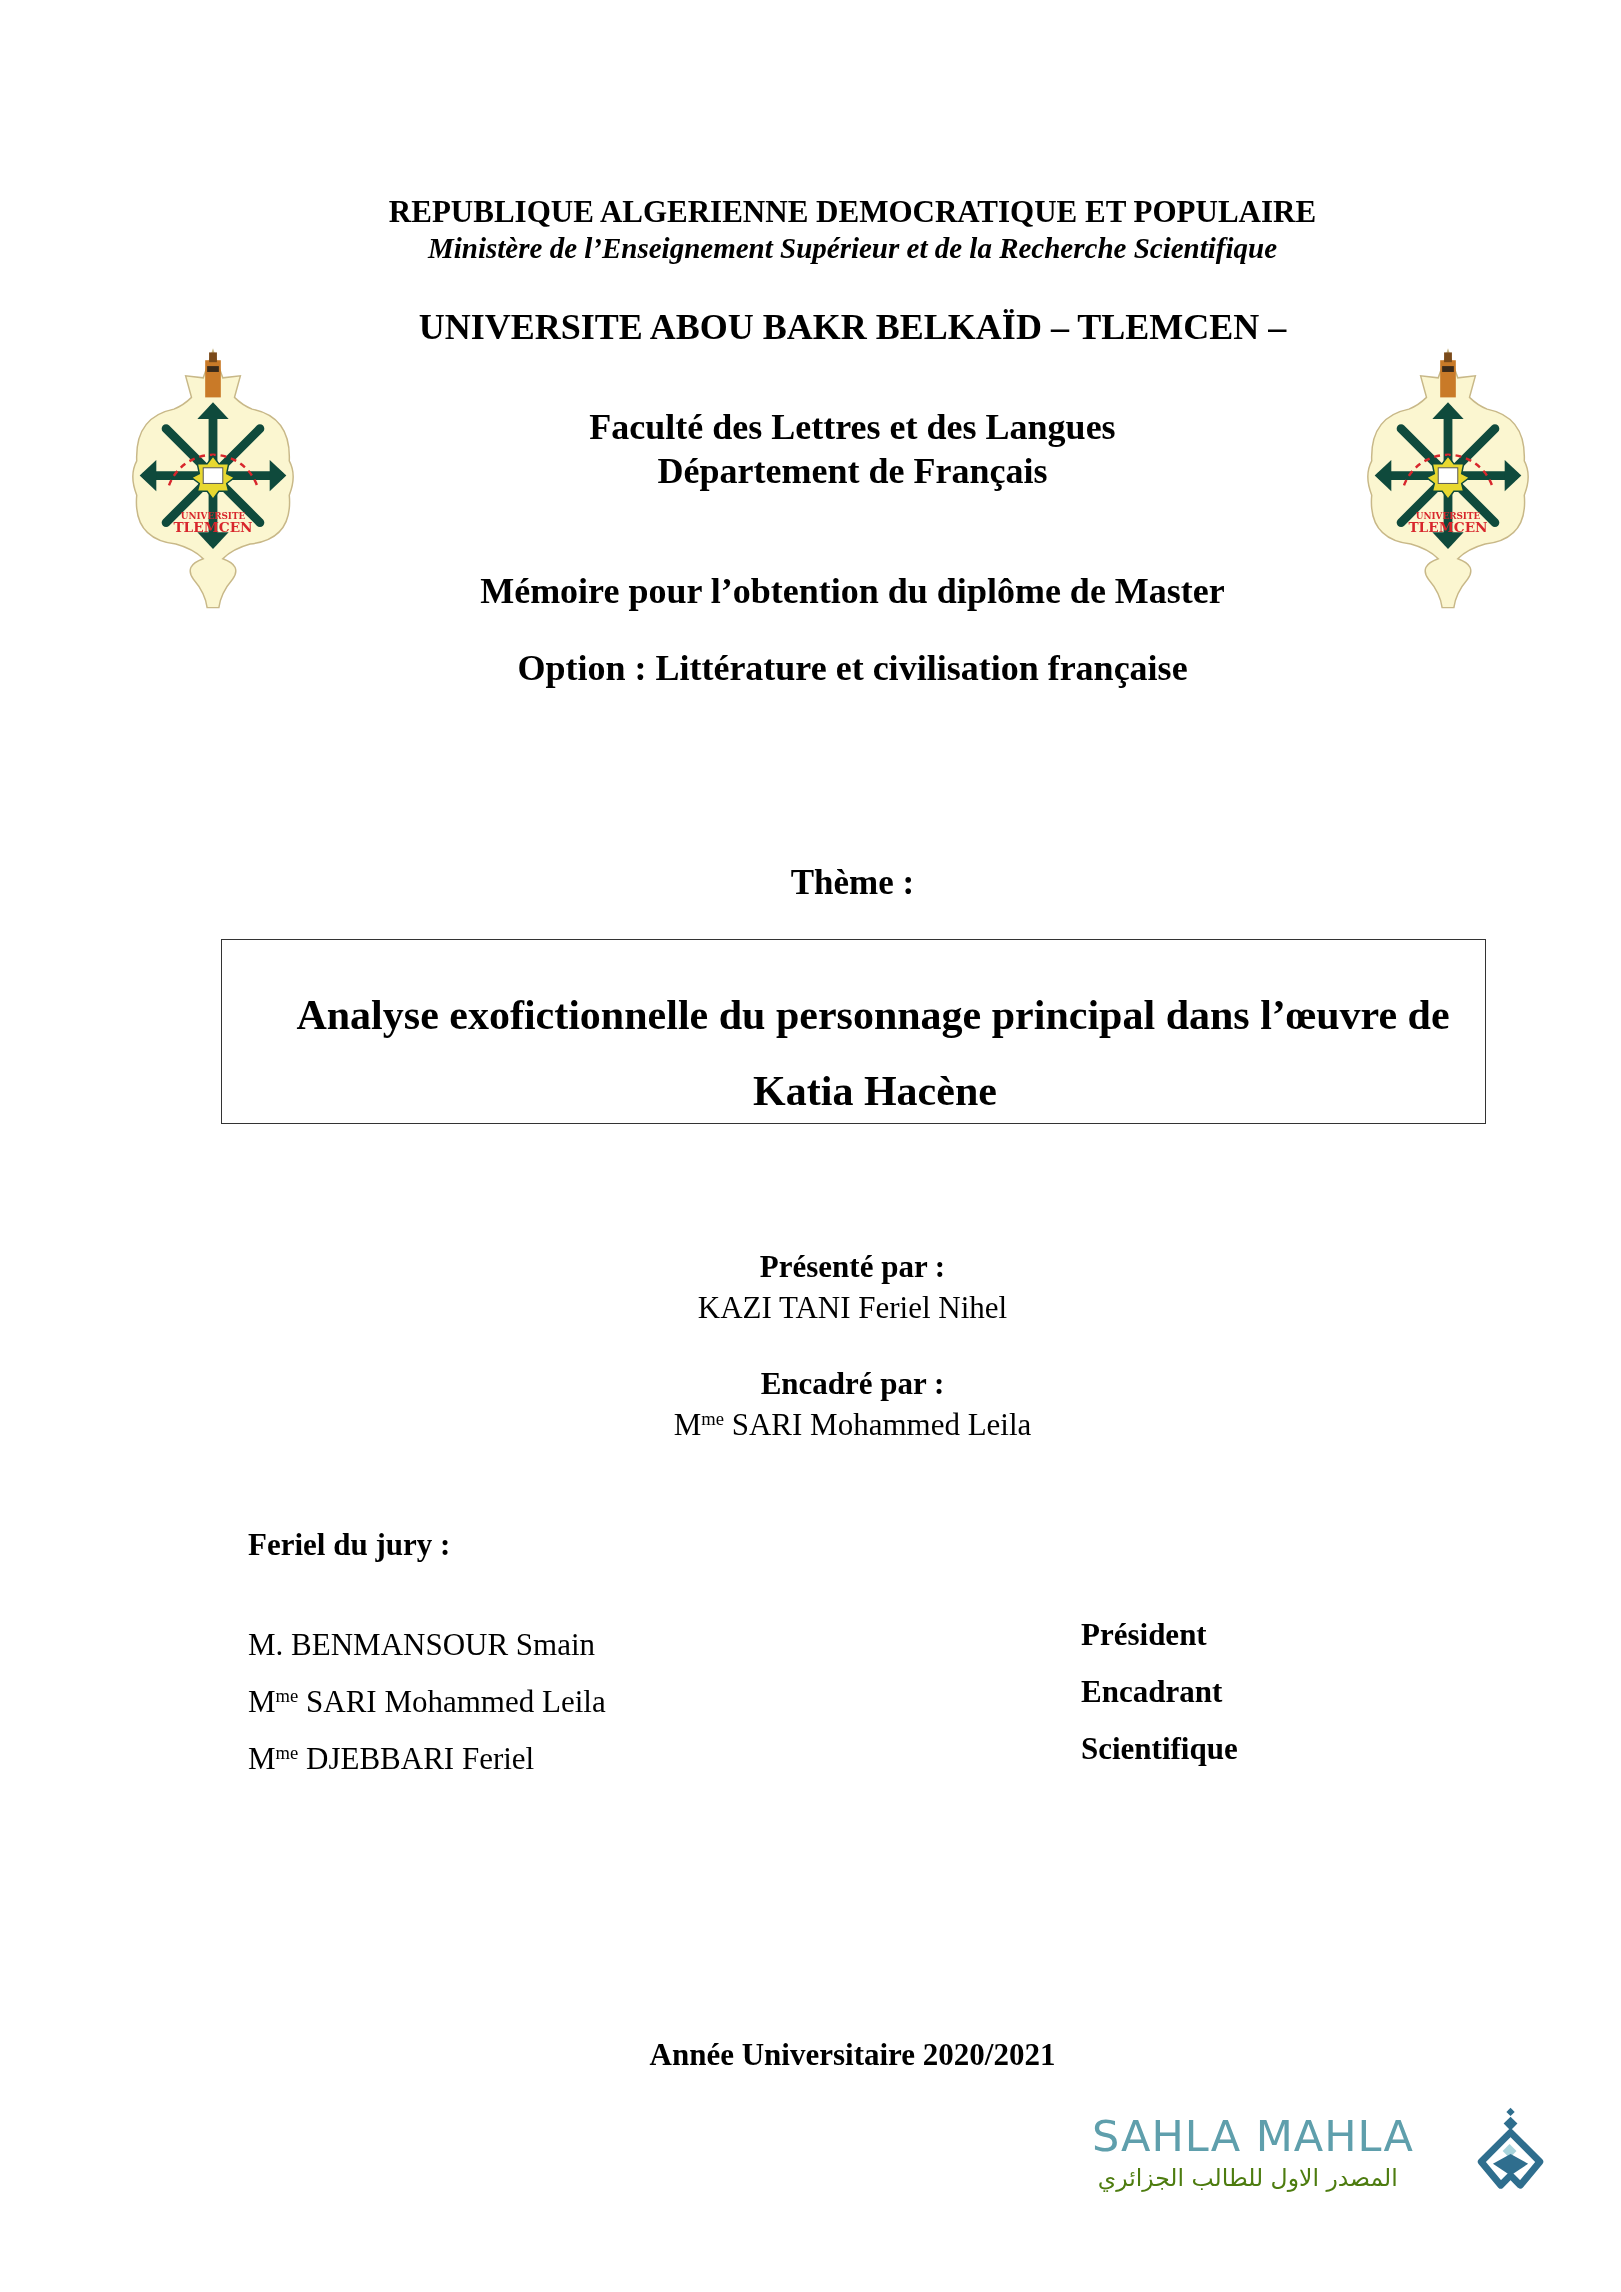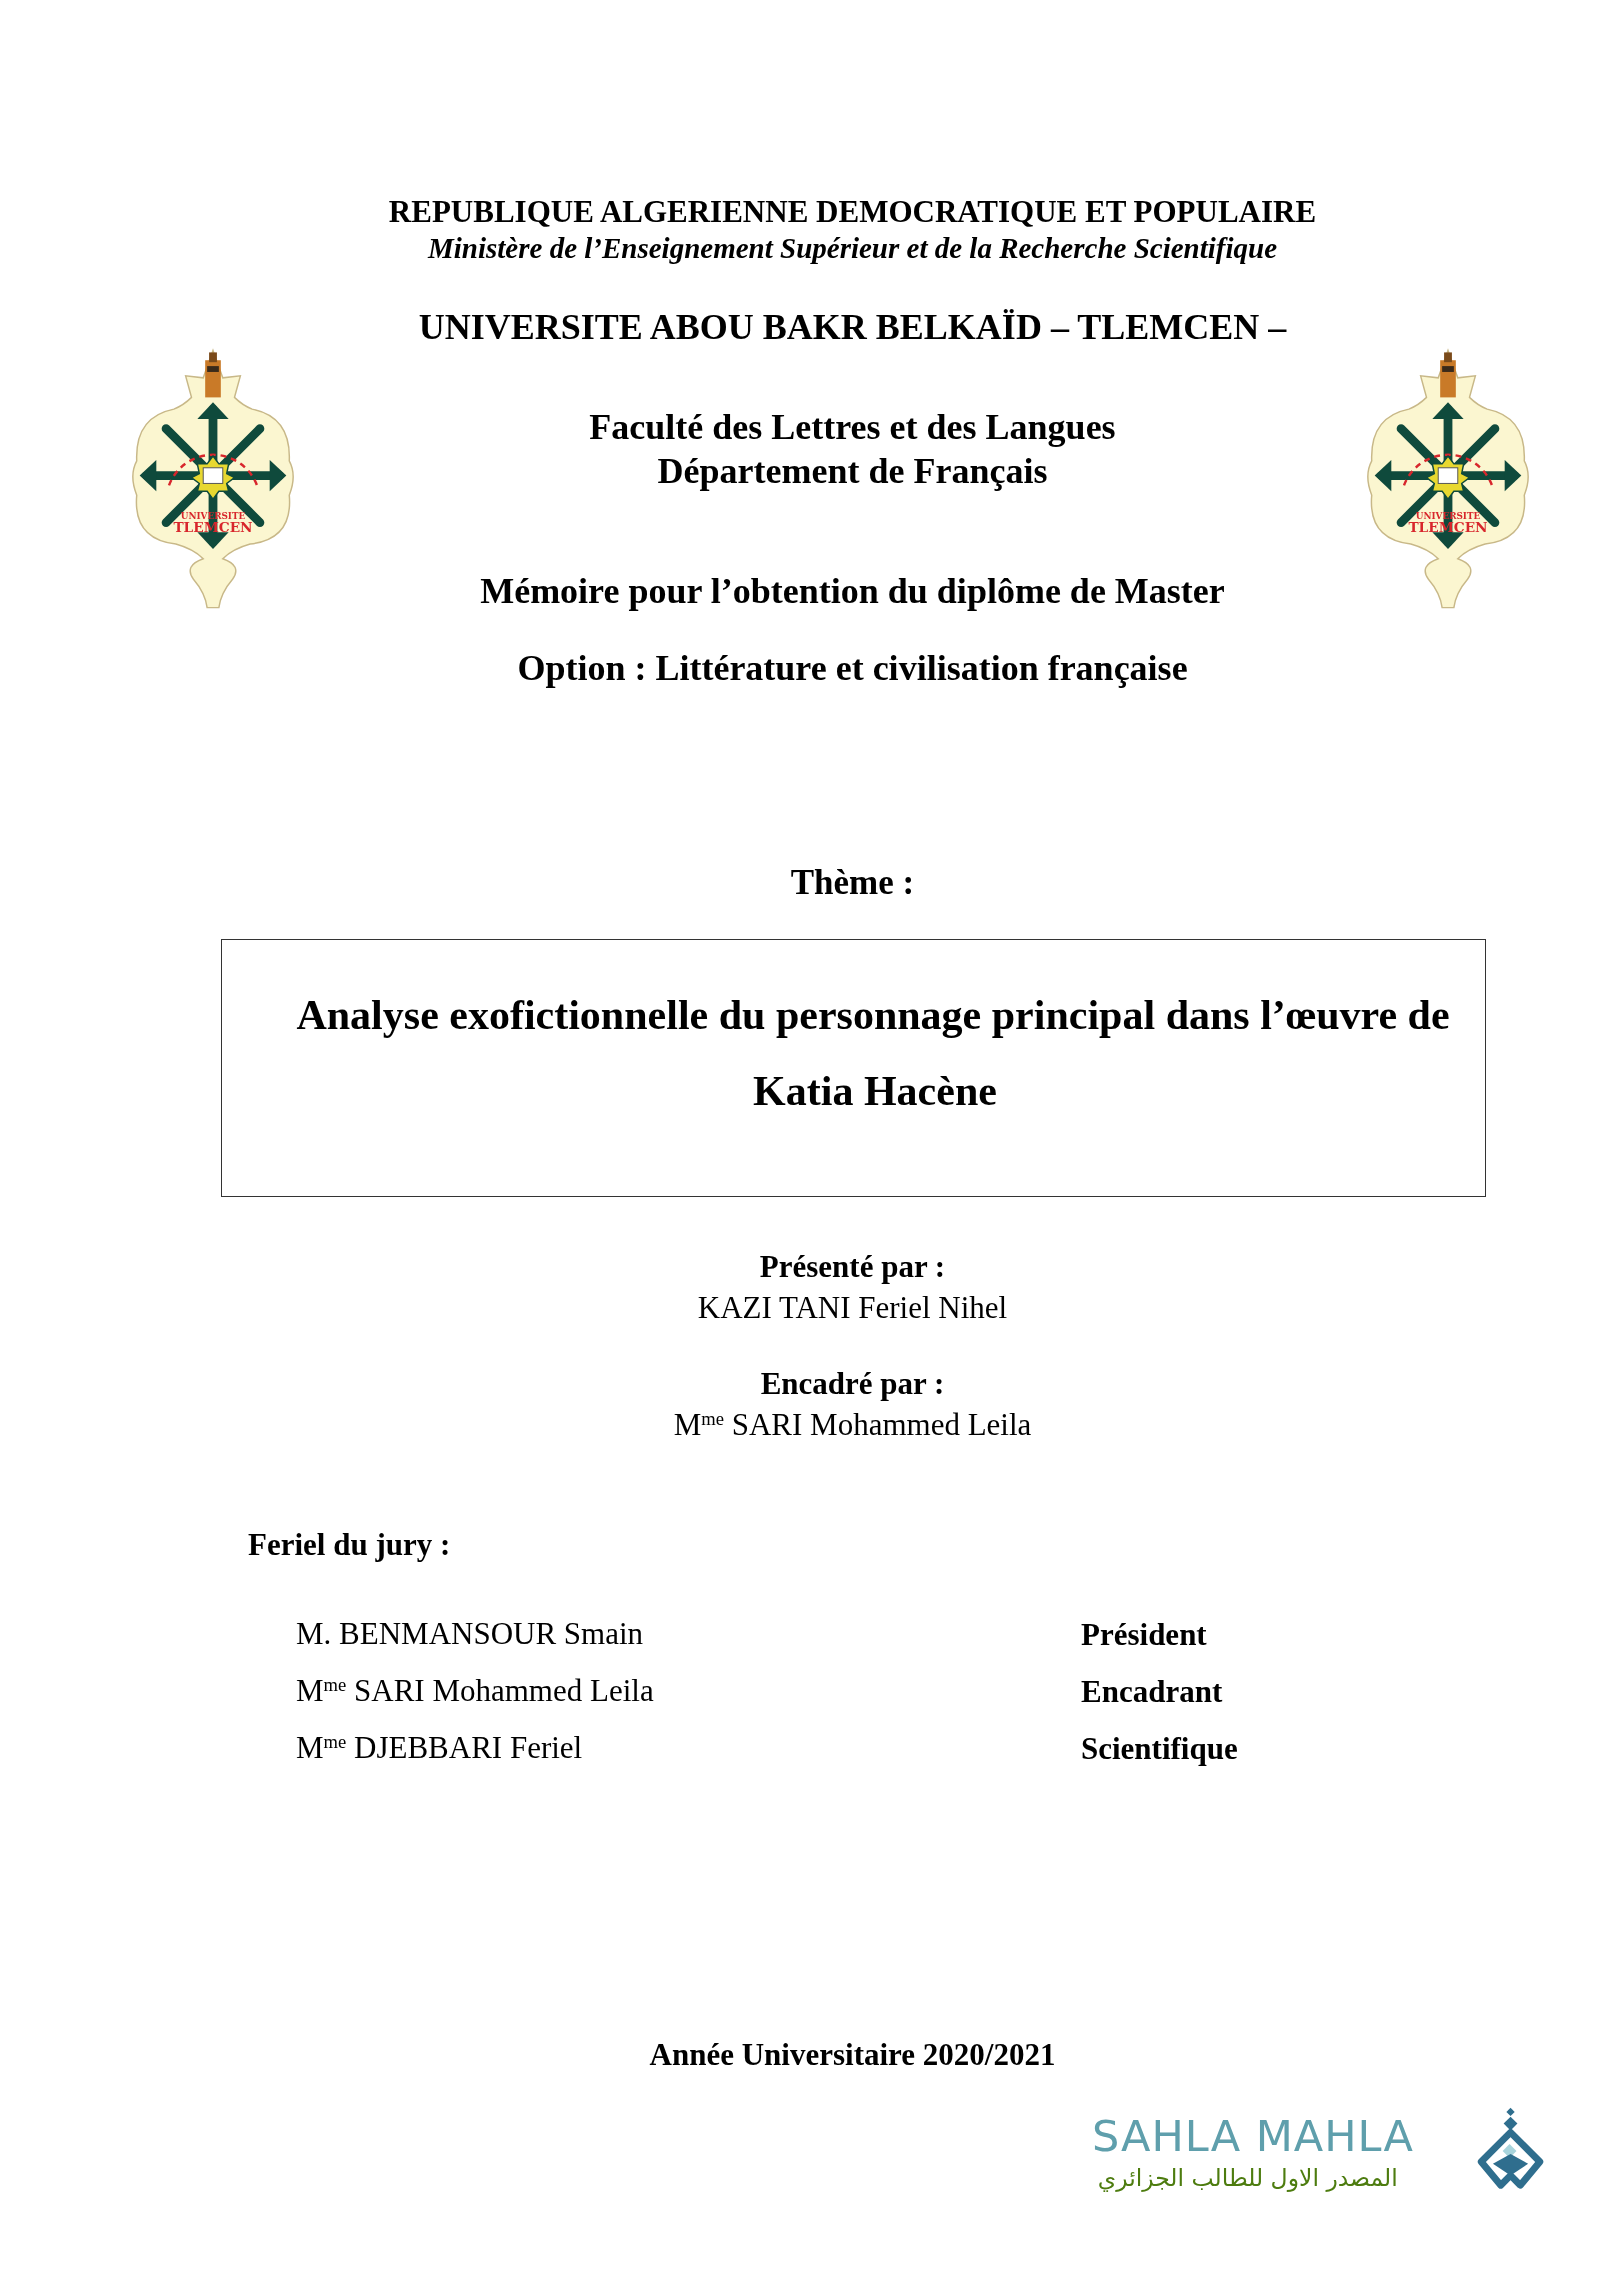--- a/index.html
+++ b/index.html
@@ -9,34 +9,34 @@
   .b { font-weight: bold; }
   .i { font-style: italic; }
   .header-1 { top: 194px; font-size: 31px; left: 0; width: 1705px; }
   .header-2 { top: 232px; font-size: 29px; left: 0; width: 1705px; }
   .univ { top: 306px; font-size: 36px; left: 0; width: 1705px; }
   .fac { top: 406px; font-size: 36px; left: 0; width: 1705px; }
   .dep { top: 450px; font-size: 36px; left: 0; width: 1705px; }
   .memoire { top: 570px; font-size: 36px; left: 0; width: 1705px; }
   .option { top: 647px; font-size: 36px; left: 0; width: 1705px; }
   .theme { top: 863px; font-size: 35px; left: 0; width: 1705px; }
-  .title-box { left: 221px; top: 939px; width: 1265px; height: 258px;
+  .title-box { left: 221px; top: 939px; width: 1265px; height: 185px;
                border: 1.5px solid #333; box-sizing: border-box; }
   .title-l1 { position: absolute; left: 0; right: 0; top: 51px; text-align: center;
               font-size: 42px; font-weight: bold; padding-left: 39px; }
   .title-l2 { position: absolute; left: 4px; right: 0; top: 127px; text-align: center;
               font-size: 42px; font-weight: bold; padding-left: 39px; }
   .pres-label { top: 1249px; font-size: 31px; left: 0; width: 1705px; }
   .pres-name { top: 1290px; font-size: 31px; left: 0; width: 1705px; }
   .enc-label { top: 1366px; font-size: 31px; left: 0; width: 1705px; }
   .enc-name { top: 1407px; font-size: 31px; left: 0; width: 1705px; }
   sup { font-size: 60%; vertical-align: 0.55em; line-height: 0; }
   .jury-title { left: 248px; top: 1527px; font-size: 31px; font-weight: bold; }
   .jury-row { left: 248px; width: 1078px; font-size: 31px; height: 39px; }
-  .jury-name { position: absolute; left: 0; top: 5px; white-space: nowrap; margin-left: 48px; }
+  .jury-name { position: absolute; left: 0; top: 16px; white-space: nowrap; }
   .jury-role { position: absolute; left: 833px; top: 6px; font-weight: bold; white-space: nowrap; }
   .annee { top: 2037px; font-size: 31px; left: 0; width: 1705px; }
   .logo { width: 176px; height: 265px; }
   .watermark { left: 1088px; top: 2107px; width: 461px; height: 88px; }
   .wm-title { position: absolute; left: 3.9px; top: 3.9px; font-family: "DejaVu Sans", "Liberation Sans", sans-serif;
               font-size: 43px; color: #5f9fac; letter-spacing: 1px; white-space: nowrap; text-align: center; }
   .wm-sub { position: absolute; left: 9.8px; top: 57px; font-family: "DejaVu Sans", sans-serif;
             font-size: 23.5px; color: #4d7c0f; direction: rtl; white-space: nowrap; }
   .wm-emblem { position: absolute; left: 387px; top: 0px; width: 74px; height: 88px; }
 </style>

